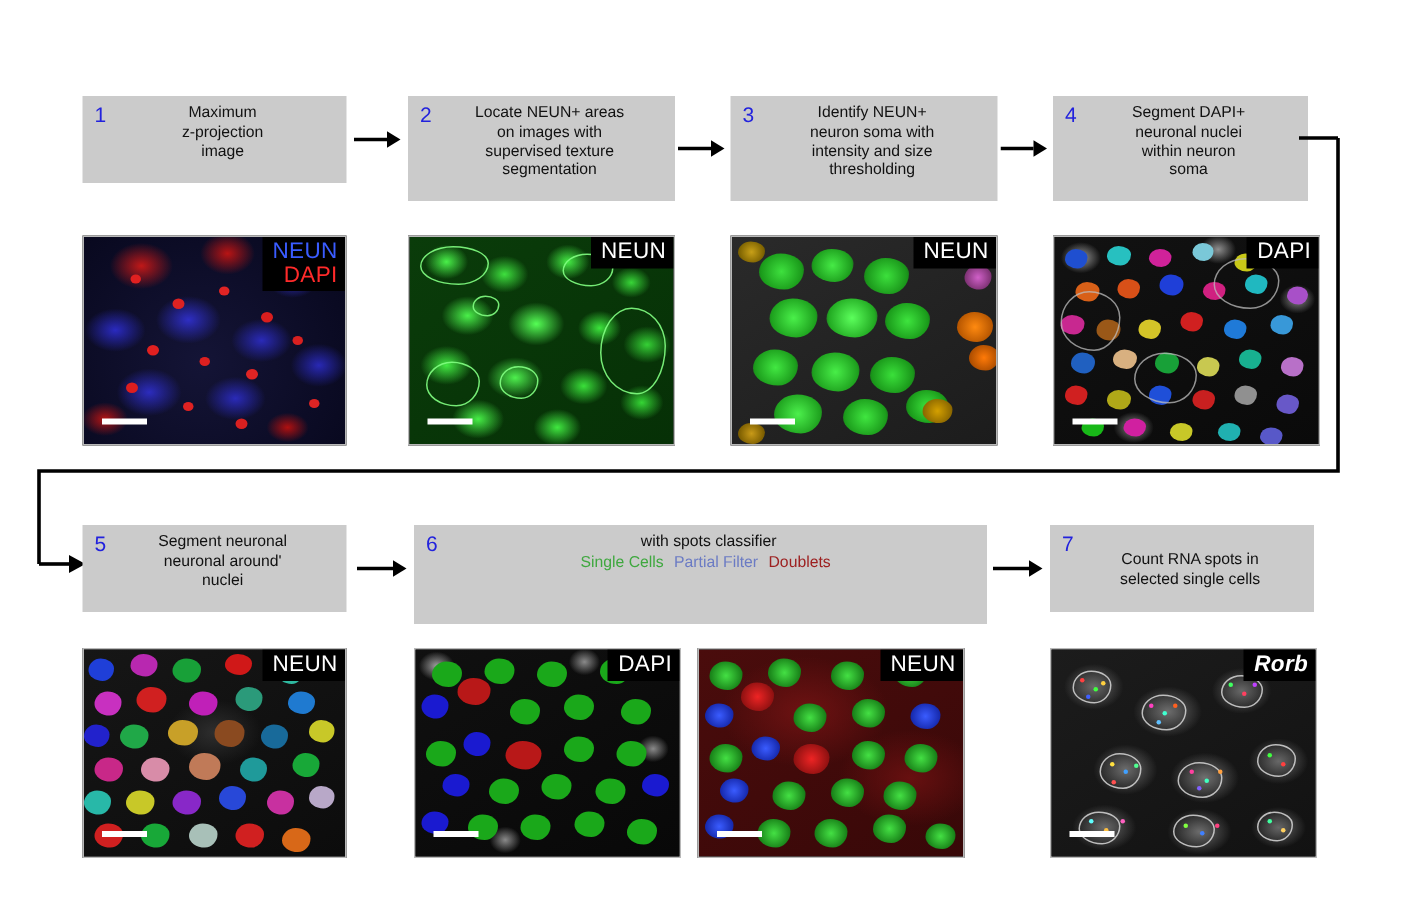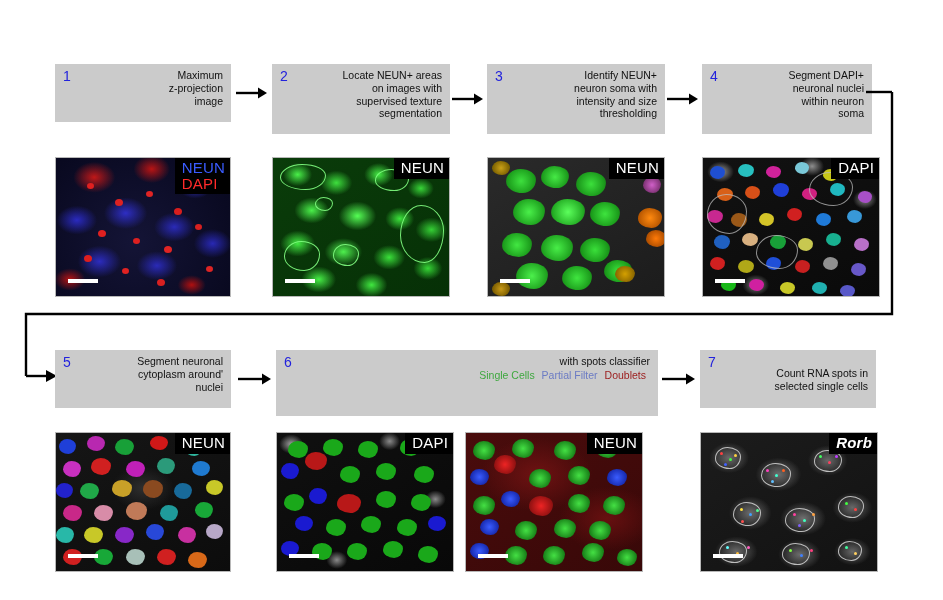--- a/index.html
+++ b/index.html
@@ -47,21 +47,21 @@
     color: #2222dd;
     font-size: 14px;
     font-weight: normal;
     line-height: 1.05;
     margin-left: 4px;
     margin-right: 3px;
     flex: 0 0 auto;
   }
   .step-caption {
     flex: 1 1 auto;
-    text-align: right;
+    text-align: center;
     font-size: 10.5px;
     line-height: 1.22;
     color: #111111;
     padding-right: 4px;
   }
   .step-caption .cap-line { display: block; }
 
   
   .legend-row {
     display: block;
@@ -86,21 +86,21 @@
     inset: 0;
   }
   .chan-label {
     position: absolute;
     top: 0; right: 0;
     background: #000000;
     color: #ffffff;
     font-size: 15px;
     line-height: 1.04;
     padding: 2px 5px 3px 7px;
-    text-align: left;
+    text-align: right;
     z-index: 8;
     letter-spacing: .2px;
   }
   .chan-label .ln { display: block; }
   .chan-neun-blue { color: #3a5cff; }
   .chan-dapi-red  { color: #ff2a2a; }
   .chan-italic { font-style: italic; font-weight: bold; }
 
   .scalebar {
     position: absolute;
@@ -348,21 +348,21 @@
       <path d="M876 4 V226 H10 V288" stroke="#000" stroke-width="2.4" fill="none" stroke-linejoin="miter"></path>
       <path d="M10 288 H30" stroke="#000" stroke-width="2.4" fill="none"></path>
       <path d="M30 282 L41 288 L30 294 Z" fill="#000"></path>
     </svg>
   </div>
 
   <div class="step-box" style="left:55px; top:350px; width:176px; height:58px;">
     <span class="step-num">5</span>
     <span class="step-caption">
       <span class="cap-line">Segment neuronal</span>
-      <span class="cap-line">cytoplasm around'</span>
+      <span class="cap-line">neuronal around'</span>
       <span class="cap-line">nuclei</span>
     </span>
   </div>
 
   <div class="panel" style="left:55px; top:432px; width:176px; height:140px;">
     <div class="field" style="background:
            radial-gradient(ellipse 40px 28px at 50% 40%, #2e2e2e 0%, rgba(0,0,0,0) 78%),
            linear-gradient(150deg,#161616 0%, #0c0c0c 100%)"></div>
     <div class="blob" style="left:2%;top:4%;width:17px;height:15px;background:#1f3fd8;"></div>
     <div class="blob" style="left:18%;top:2%;width:18px;height:15px;background:#b828b0;"></div>

